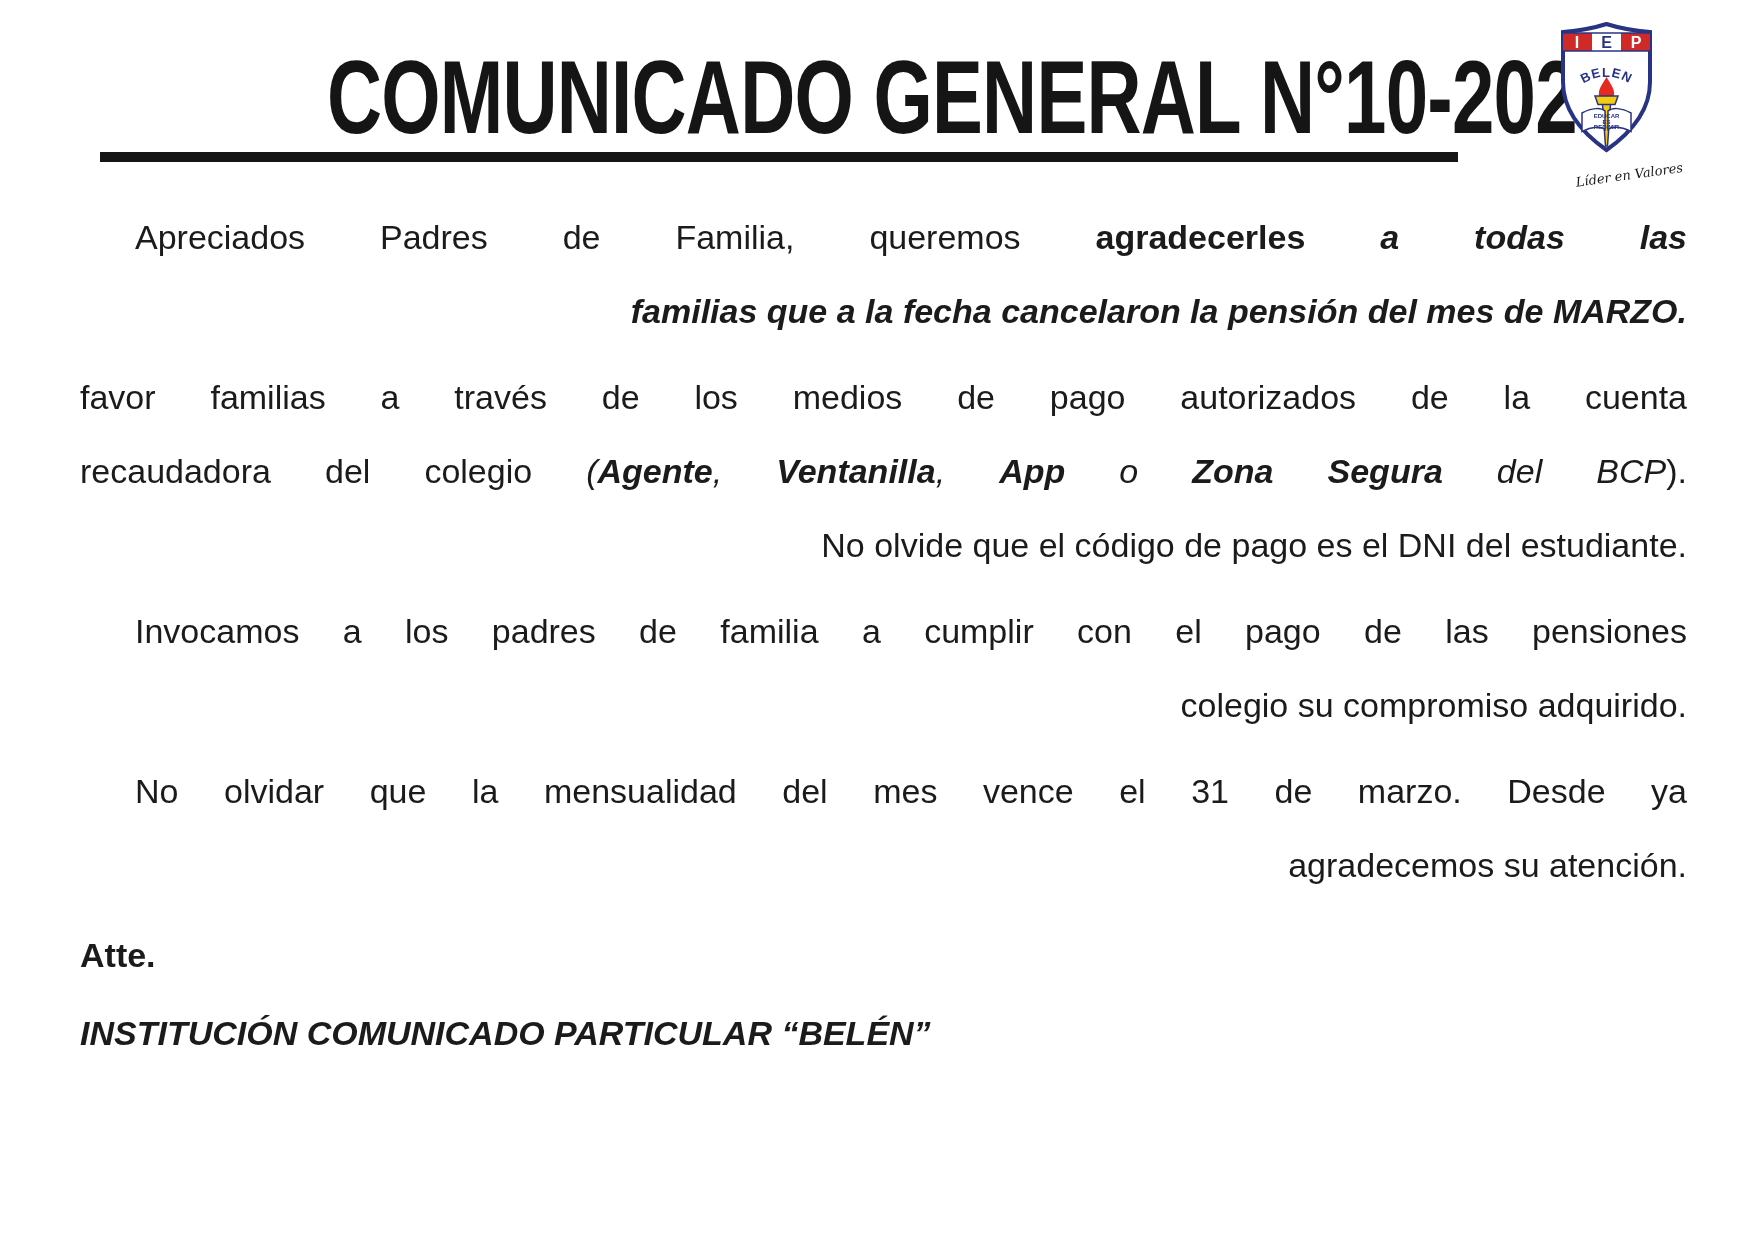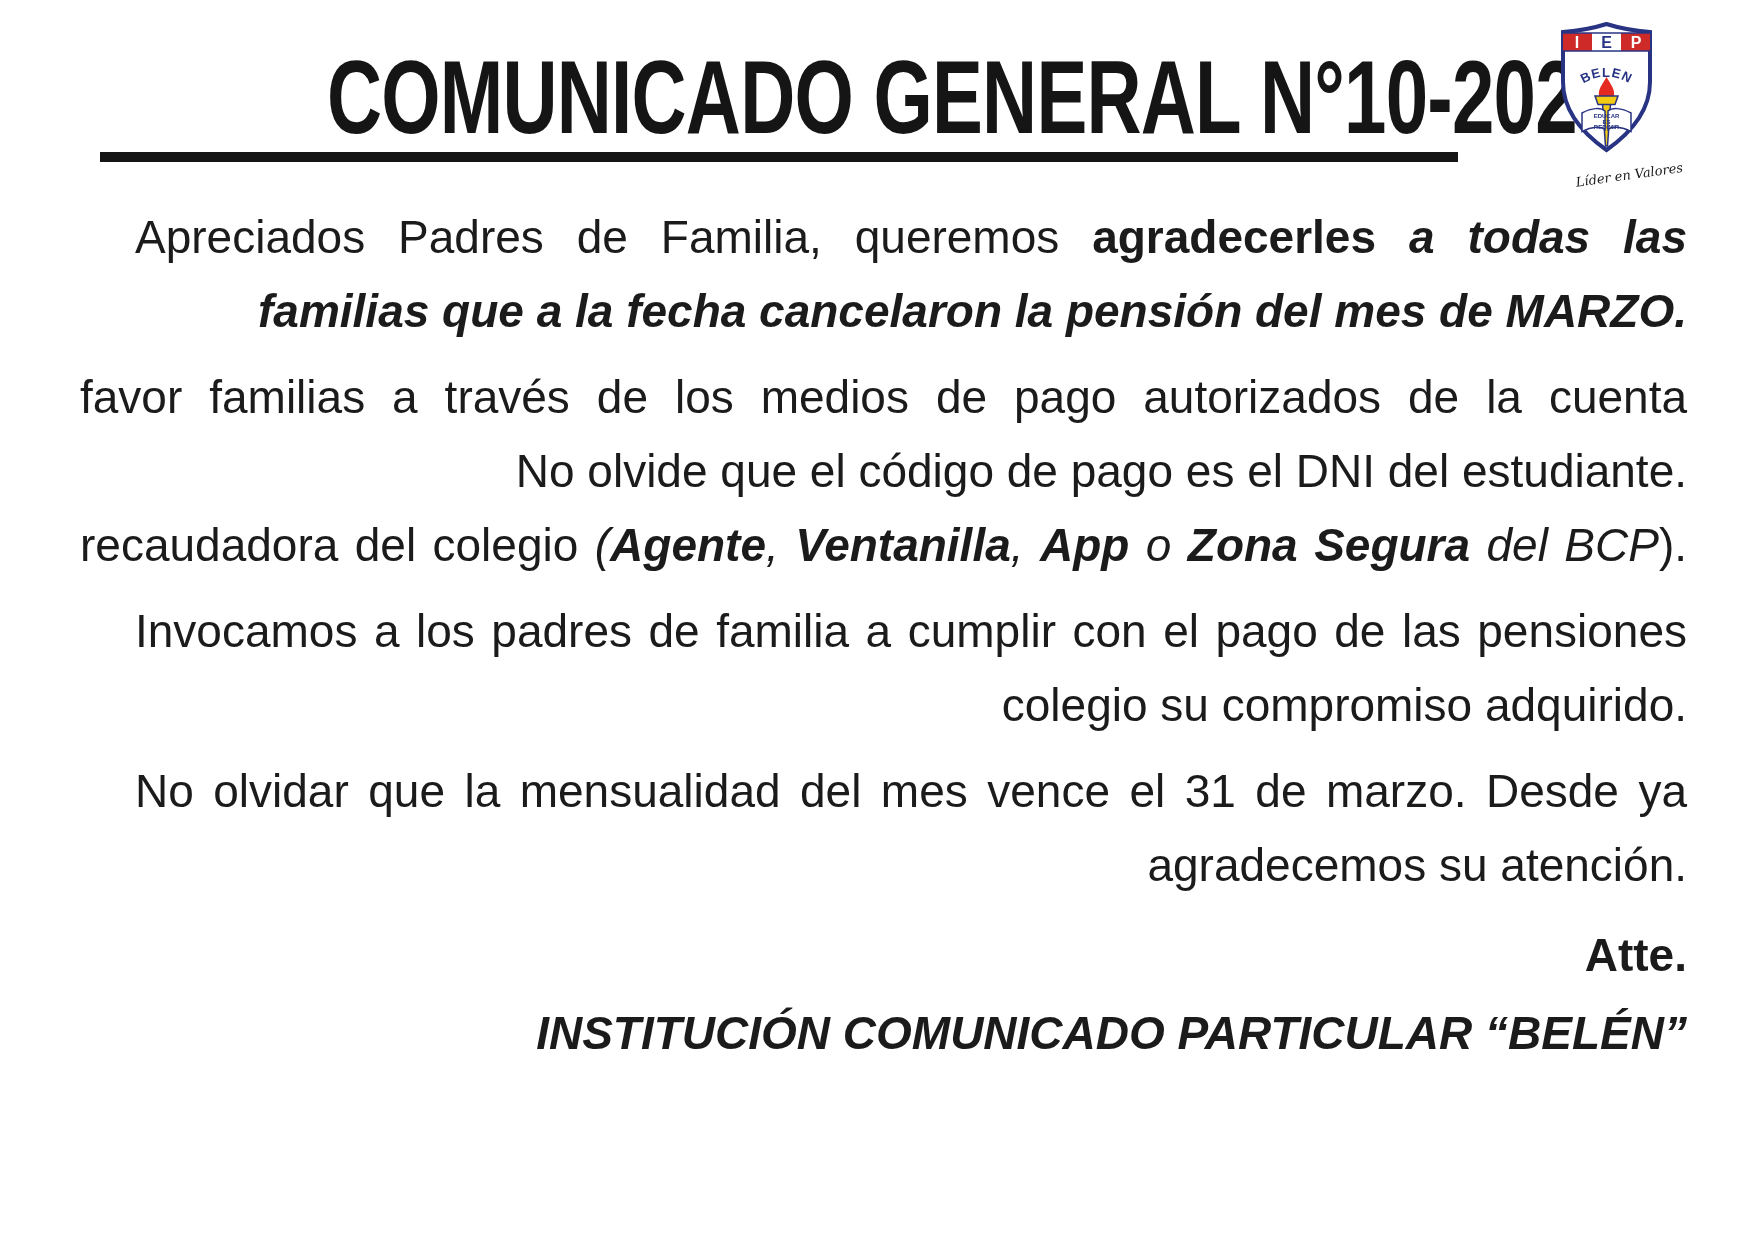--- a/index.html
+++ b/index.html
@@ -33,31 +33,31 @@
     transform-origin:50% 50%;
     color:var(--ink);
   }
   .title-underline{
     position:absolute;left:100px;top:152px;width:1358px;height:10px;
     background:var(--ink);
   }
   
   .content{
     position:absolute;left:80px;top:200px;width:1607px;
-    font-size:46px;line-height:74px;color:#1b1b1b;
+    font-size:34px;line-height:74px;color:#1b1b1b;
   }
   .para{margin:0 0 12px 0;}
   .line{text-align:justify;text-align-last:justify;}
   .line.no-just{text-align:right;text-align-last:auto;}
   .line.first{text-indent:55px;}
   .rb{font-weight:700;}
   .ri{font-style:italic;}
   .rbi{font-weight:700;font-style:italic;}
   
-  .closing{margin-top:16px;text-align:right;}
+  .closing{margin-top:16px;text-align:left;}
   .atte{font-weight:700;margin-bottom:4px;}
   .signature{font-weight:700;font-style:italic;}
   
   .logo{
     position:absolute;top:20px;right:70px;width:128px;height:172px;
   }
   .logo svg{display:block;width:128px;height:172px;}
   .red-f{fill:var(--red);}
   .yellow-f{fill:var(--yellow);stroke:var(--navy);stroke-width:3;}
   .flame-f{fill:var(--flame);}
@@ -123,22 +123,22 @@
   </div>
 
   <div class="content">
 
     <div class="para">
         <div class="line first"><span>Apreciados Padres de Familia, queremos </span><span class="rb">agradecerles</span><span> </span><span class="rbi">a todas las</span></div>
         <div class="line no-just"><span class="rbi">familias que a la fecha cancelaron la pensión del mes de MARZO.</span></div>
       </div>
       <div class="para">
         <div class="line"><span>favor familias a través de los medios de pago autorizados de la cuenta</span></div>
+        <div class="line"><span>recaudadora del colegio </span><span class="ri">(</span><span class="rbi">Agente</span><span class="ri">, </span><span class="rbi">Ventanilla</span><span class="ri">, </span><span class="rbi">App</span><span class="ri"> o </span><span class="rbi">Zona Segura</span><span class="ri"> del BCP</span><span>).</span></div>
         <div class="line no-just"><span>No olvide que el código de pago es el DNI del estudiante.</span></div>
-        <div class="line"><span>recaudadora del colegio </span><span class="ri">(</span><span class="rbi">Agente</span><span class="ri">, </span><span class="rbi">Ventanilla</span><span class="ri">, </span><span class="rbi">App</span><span class="ri"> o </span><span class="rbi">Zona Segura</span><span class="ri"> del BCP</span><span>).</span></div>
       </div>
       <div class="para">
         <div class="line first"><span>Invocamos a los padres de familia a cumplir con el pago de las pensiones</span></div>
         <div class="line no-just"><span>colegio su compromiso adquirido.</span></div>
       </div>
       <div class="para">
         <div class="line first"><span>No olvidar que la mensualidad del mes vence el 31 de marzo. Desde ya</span></div>
         <div class="line no-just"><span>agradecemos su atención.</span></div>
       </div>
       <div class="closing">

